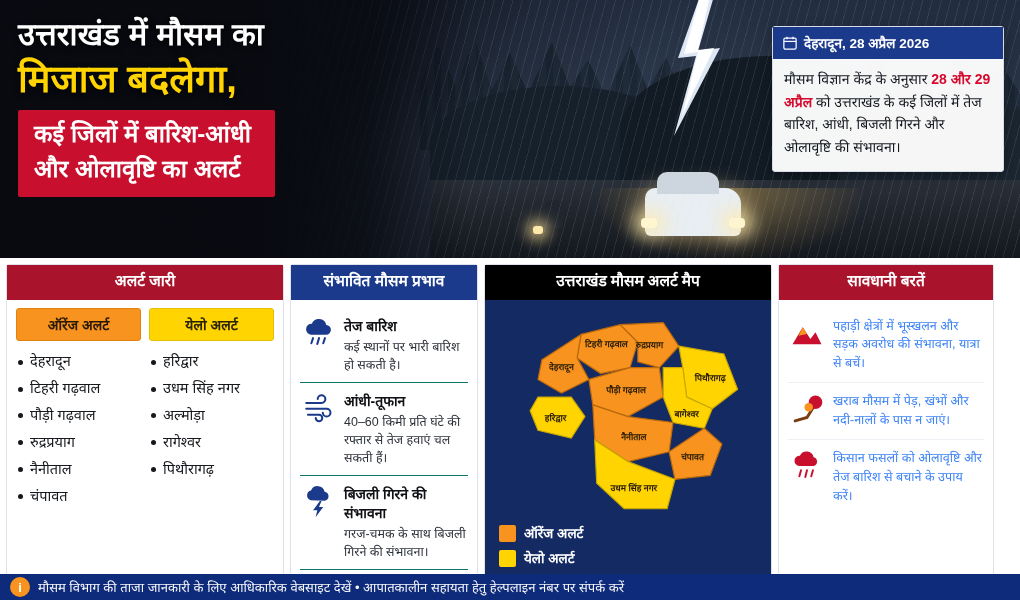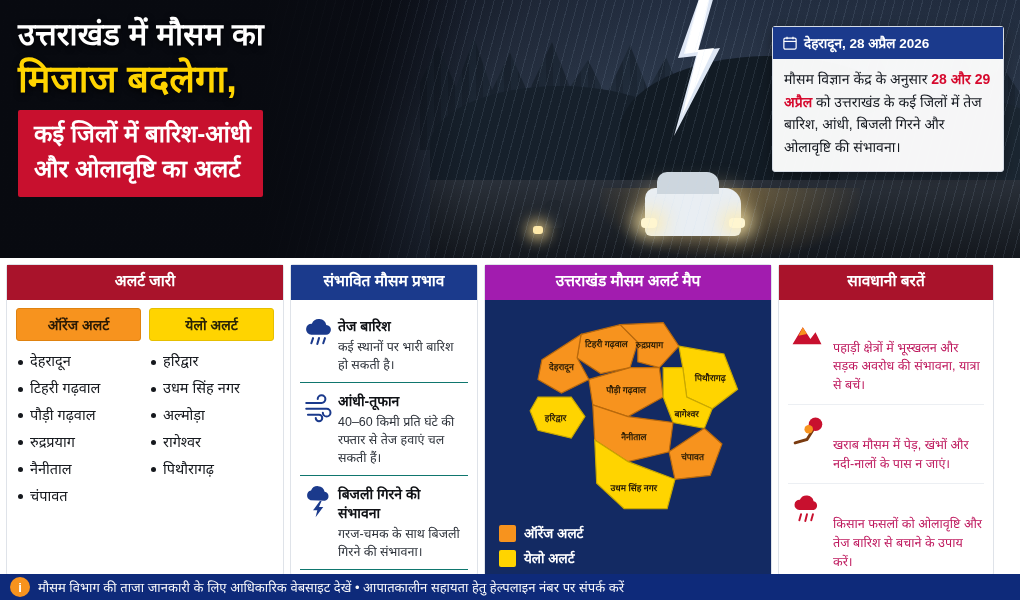--- a/index.html
+++ b/index.html
@@ -75,21 +75,21 @@
   .t-line1 {
     color:#ffffff; font-size: 31px; font-weight: 700; letter-spacing:.2px;
     text-shadow: 0 2px 6px rgba(0,0,0,.8); line-height: 1.25;
   }
   .t-line2 {
     color:#ffd400; font-size: 38px; font-weight: 700; line-height: 1.3;
     text-shadow: 0 2px 6px rgba(0,0,0,.85);
   }
   .t-red {
     margin-top: 6px; background:#c8102e; display:inline-block;
-    padding: 7px 12px 10px 16px; border-radius: 2px;
+    padding: 7px 24px 10px 16px; border-radius: 2px;
   }
   .t-red div { color:#fff; font-size: 24px; font-weight:700; line-height: 1.45; }
 
   
   .info-card {
     position:absolute; top: 26px; right: 16px; width: 232px;
     background: rgba(255,255,255,.96); border: 1px solid #d7dde6;
     border-radius: 3px; padding: 0 0 10px 0;
     box-shadow: 0 4px 14px rgba(0,0,0,.35);
   }
@@ -107,21 +107,21 @@
   .p1 { width: 278px; }
   .p2 { width: 188px; }
   .p3 { width: 288px; }
   .p4 { width: 216px; }
   .p-head {
     color:#fff; font-size: 15.5px; font-weight:700; text-align:center;
     padding: 7px 4px 9px 4px; line-height:1.2;
   }
   .p-head.red { background:#a9132b; }
   .p-head.blue { background:#1b3a8c; }
-  .p-head.navy { background:#a21caf; }
+  .p-head.navy { background:#000000;font-family:Liberation Serif, serif; }
   .p-head.dred { background:#a9132b; }
   .p-body { padding: 8px 9px 6px 9px; flex:1; }
 
   
   .two-col { display:flex; gap: 8px; }
   .col { flex:1; }
   .chip {
     text-align:center; font-size: 14px; font-weight:700; color:#1a1d22;
     padding: 6px 2px; border-radius: 3px; margin-bottom: 8px;
   }
@@ -131,39 +131,39 @@
   .dlist li {
     font-size: 14.5px; color:#15181d; line-height: 1.1; padding: 5.5px 0 5.5px 14px;
     position:relative;
   }
   .dlist li:before{
     content:""; position:absolute; left:2px; top:11px; width:5px; height:5px;
     background:#15181d; border-radius:50%;
   }
 
   
-  .impact { display:flex; gap: 2px; padding: 8px 2px 8px 2px; align-items:flex-start; }
+  .impact { display:flex; gap: 8px; padding: 8px 2px 8px 2px; align-items:flex-start; }
   .impact + .impact { border-top: 1px solid #0f766e; }
   .imp-ic { width: 34px; height: 34px; flex:0 0 34px; color:#1b3a8c; }
   .imp-txt h4 { font-size: 14px; color:#0f1115; font-weight:700; margin-bottom: 3px; }
   .imp-txt p { font-size: 12.5px; color:#2b3038; line-height: 1.45; }
 
   
   .map-wrap { position:relative; flex:1; background:#132a63; padding: 6px; }
   .map-svg { display:block; width: 100%; height: 232px; }
   .legend { position:absolute; left: 14px; bottom: 8px; }
   .leg-row { display:flex; align-items:center; gap:8px; margin-top: 7px; }
   .leg-sw { width: 17px; height: 17px; border-radius:2px; display:inline-block; }
   .leg-row span.lbl { color:#fff; font-size: 13.5px; font-weight:600; }
 
   
   .safety { display:flex; gap: 9px; padding: 9px 2px; align-items:flex-start; }
   .safety + .safety { border-top:1px solid #eceff3; }
   .saf-ic { width: 34px; height: 34px; flex: 0 0 34px; }
-  .saf-txt { font-size: 12.6px; line-height: 1.5; color:#be185d;margin-top:22px; }
+  .saf-txt { font-size: 12.6px; line-height: 1.5; color:#3b82f6; }
 
   
   .footer {
     position:absolute; bottom:0; left:0; width:1020px; height: 26px;
     background:#0e2a7a; color:#fff; display:flex; align-items:center; gap:8px;
     padding: 0 10px; overflow:hidden;
   }
   .foot-badge {
     width: 20px; height: 20px; border-radius:50%; background:#f7931e; flex:0 0 20px;
     display:flex; align-items:center; justify-content:center; color:#fff; font-size:13px; font-weight:700;

